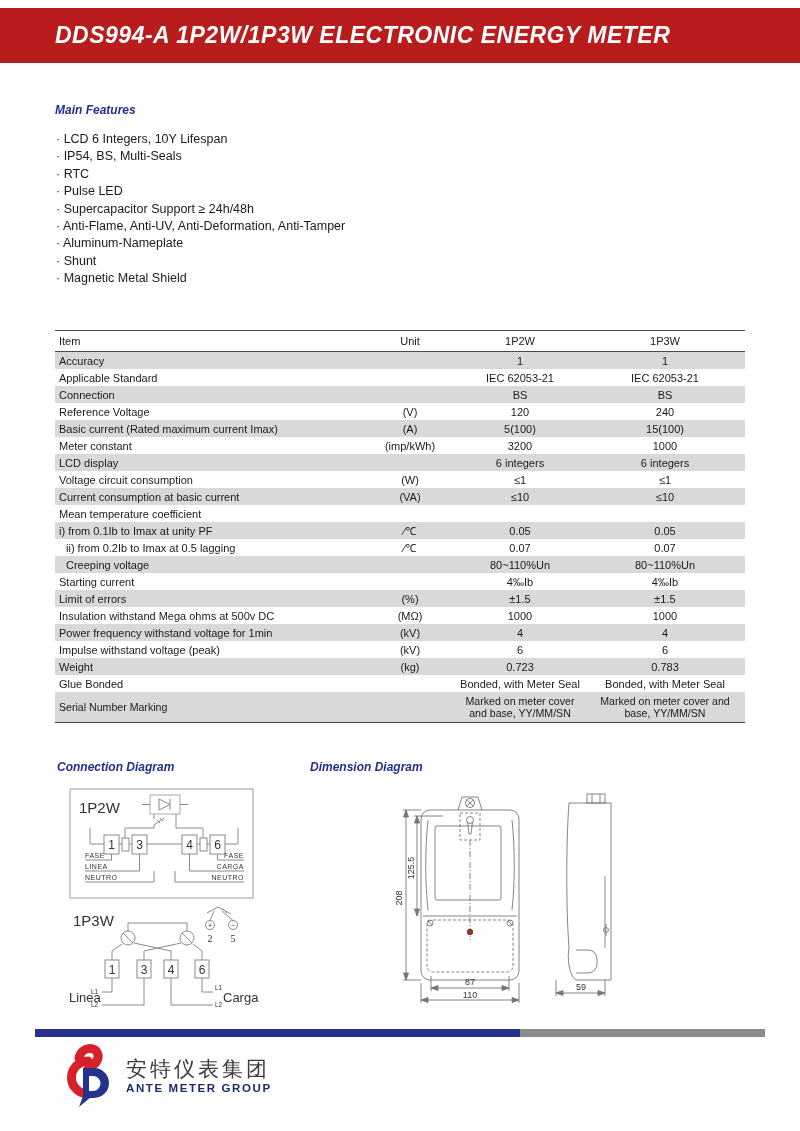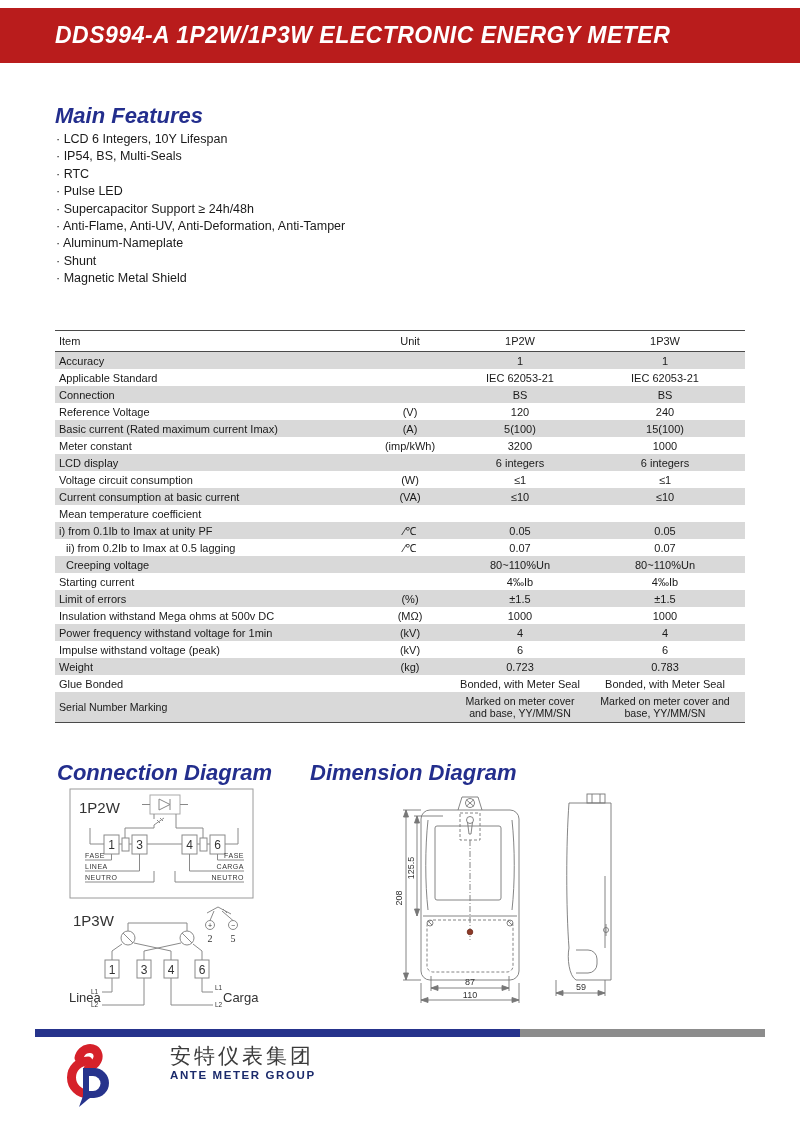--- a/index.html
+++ b/index.html
@@ -4,21 +4,21 @@
 <style>
   html,body{margin:0;padding:0;}
   body{width:800px;height:1131px;background:#ffffff;font-family:"Liberation Sans",sans-serif;position:relative;overflow:hidden;}
   .page{position:absolute;inset:0;}
 
   
   .banner{position:absolute;top:8px;left:0;width:800px;height:55px;background:#b91c1c;}
   .banner h1{margin:0;padding:0 0 0 55px;line-height:55px;font-size:23px;font-style:italic;font-weight:bold;color:#ffffff;letter-spacing:.5px;white-space:nowrap;}
 
   
-  .sec-title{position:absolute;font-size:22px;font-weight:bold;font-style:italic;color:#232e8d;white-space:nowrap;}
+  .sec-title{position:absolute;font-size:12px;font-weight:bold;font-style:italic;color:#232e8d;white-space:nowrap;}
   .t-features{left:55px;top:103px;}
   .t-spec{left:55px;top:302px;}
   .t-conn{left:57px;top:760px;}
   .t-dim{left:310px;top:760px;}
 
   
   .features{position:absolute;left:56px;top:131px;font-size:12.5px;color:#1a1a1a;}
   .features div{line-height:17.4px;white-space:nowrap;}
 
   
@@ -36,21 +36,21 @@
   tbody tr:nth-child(21) td,tbody tr:last-child td{font-size:10.6px;}
 
   
   .svgabs{position:absolute;}
   svg text{font-family:"Liberation Sans",sans-serif;fill:#333;}
   svg .serif{font-family:"Liberation Serif",serif;}
 
   
   .fbar{position:absolute;top:1029px;left:35px;width:730px;height:8px;background:#8c8c8c;}
   .fbar .blue{position:absolute;left:0;top:0;height:8px;width:485px;background:#26338c;}
-  .brand{position:absolute;left:48px;top:1044px;display:flex;align-items:flex-start;gap:44px;}
+  .brand{position:absolute;left:48px;top:1044px;display:flex;align-items:center;}
   .brand-text{margin-left:10px;}
   .brand-cn{font-size:21px;color:#3c3c3c;letter-spacing:3px;line-height:24px;}
   .brand-en{font-size:11.5px;font-weight:bold;color:#1b2a6b;letter-spacing:1.6px;line-height:15px;}
 </style>
 </head>
 <body>
 
 <div class="page">
 
   <div class="banner">

